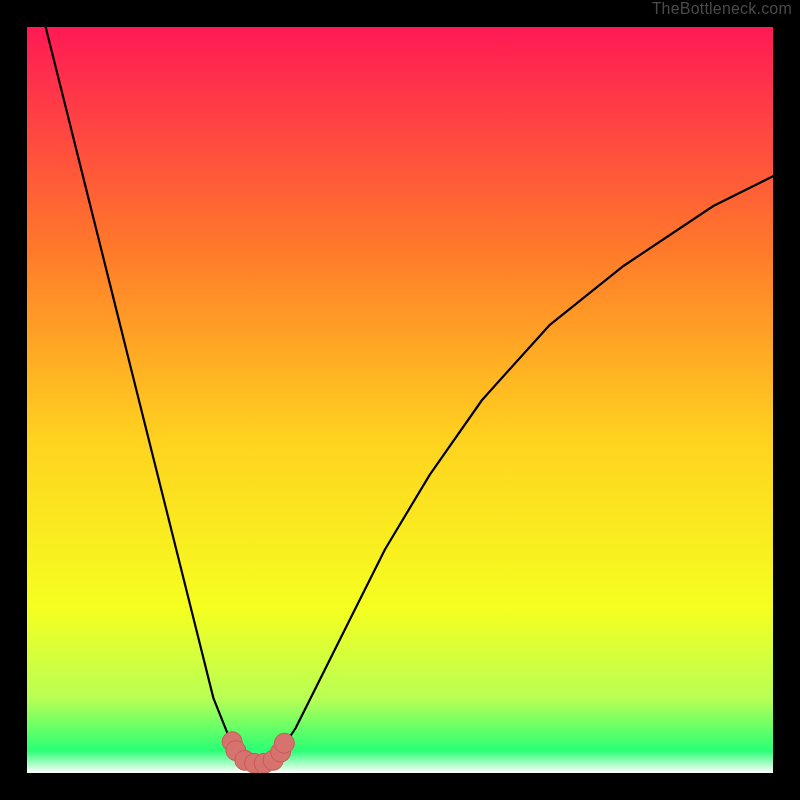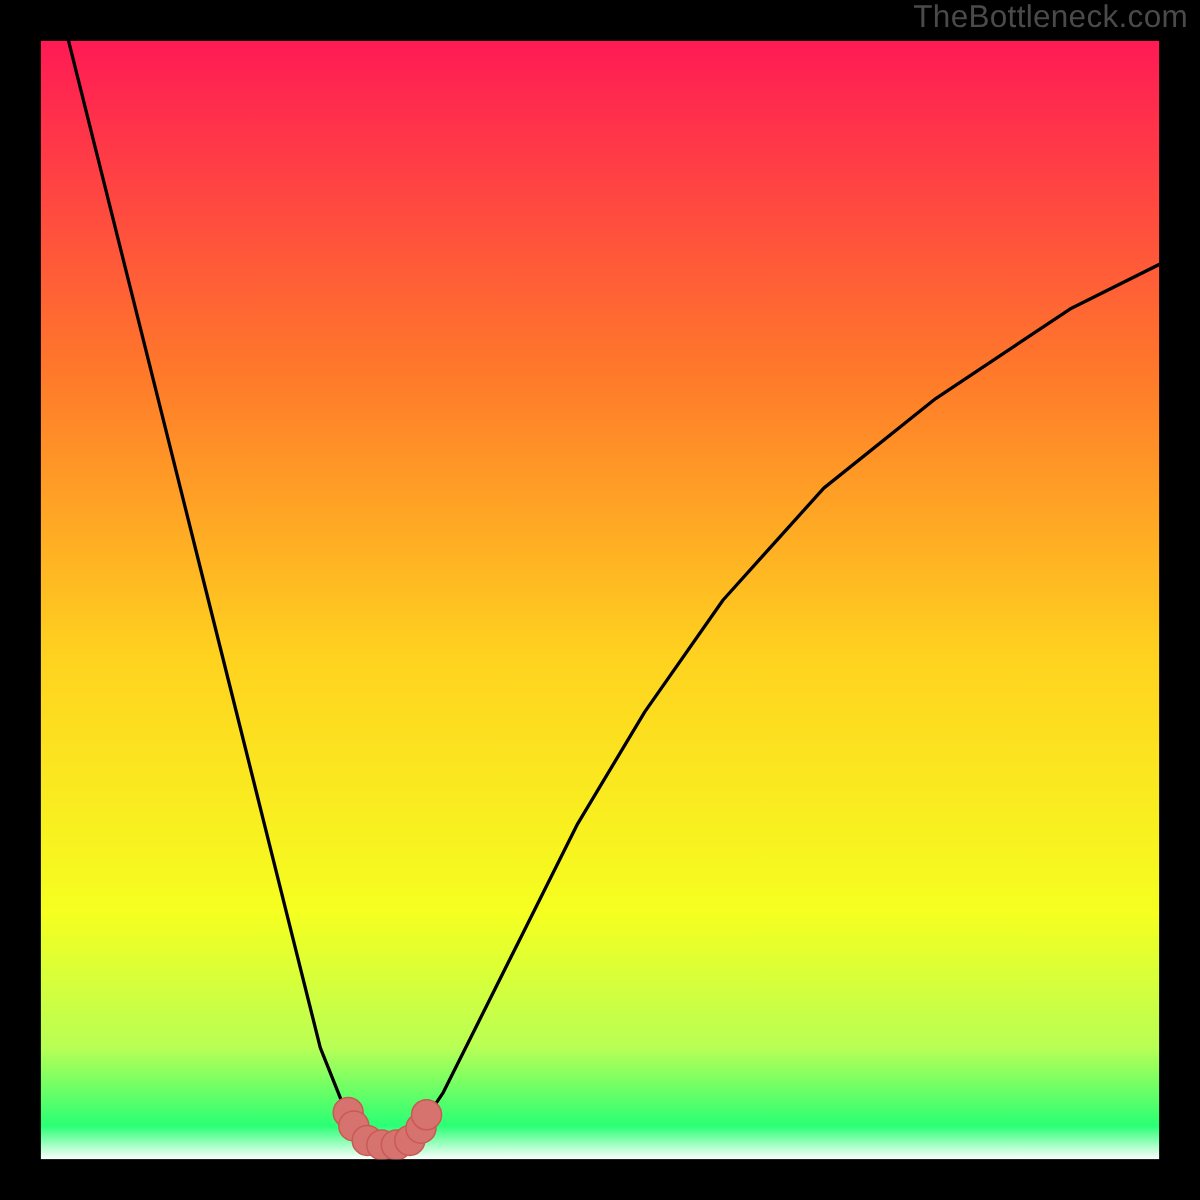--- a/index.html
+++ b/index.html
@@ -25,21 +25,21 @@
     top: 27px;
     width: 746px;
     height: 746px;
     overflow: hidden;
   }
   .watermark {
     position: absolute;
     top: 0px;
     right: 8px;
     color: #4a4a4a;
-    font-size: 21px;
+    font-size: 16px;
     letter-spacing: 0.2px;
     font-weight: 500;
     user-select: none;
   }
 </style>
 </head>
 <body>
 
 <div class="frame">
   <div class="plot">

